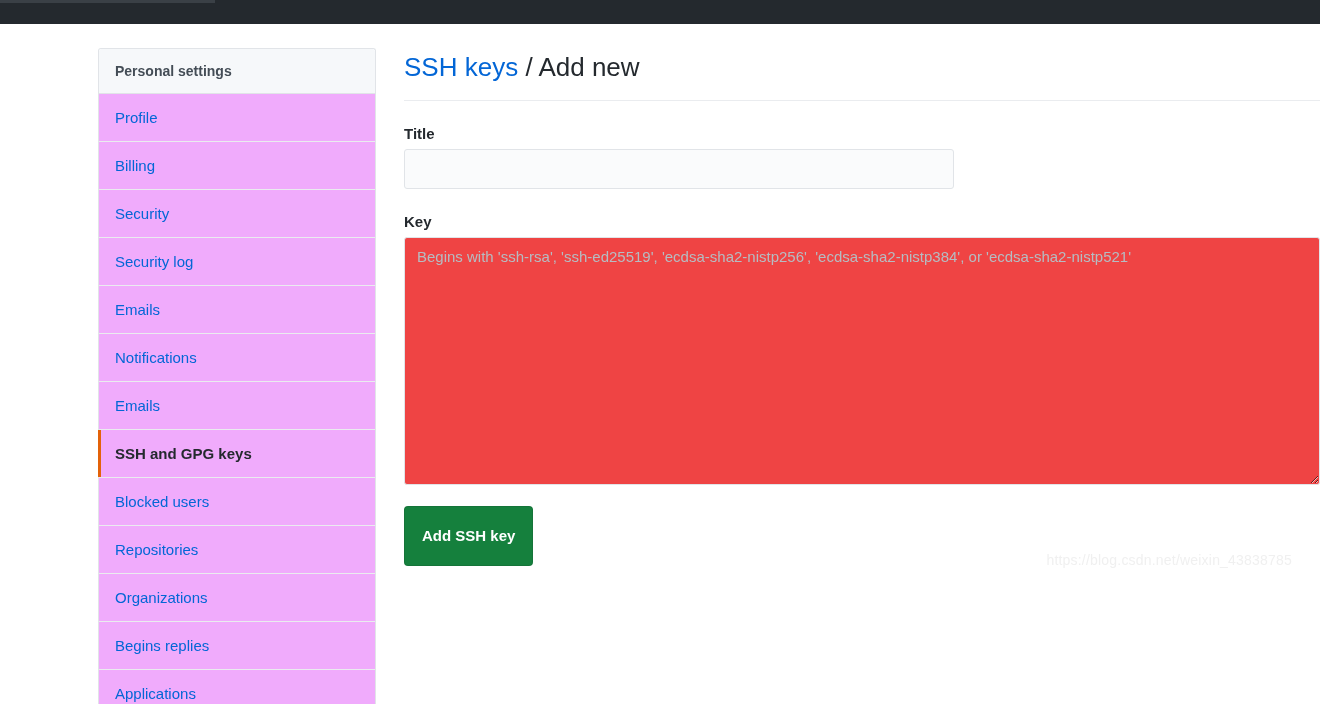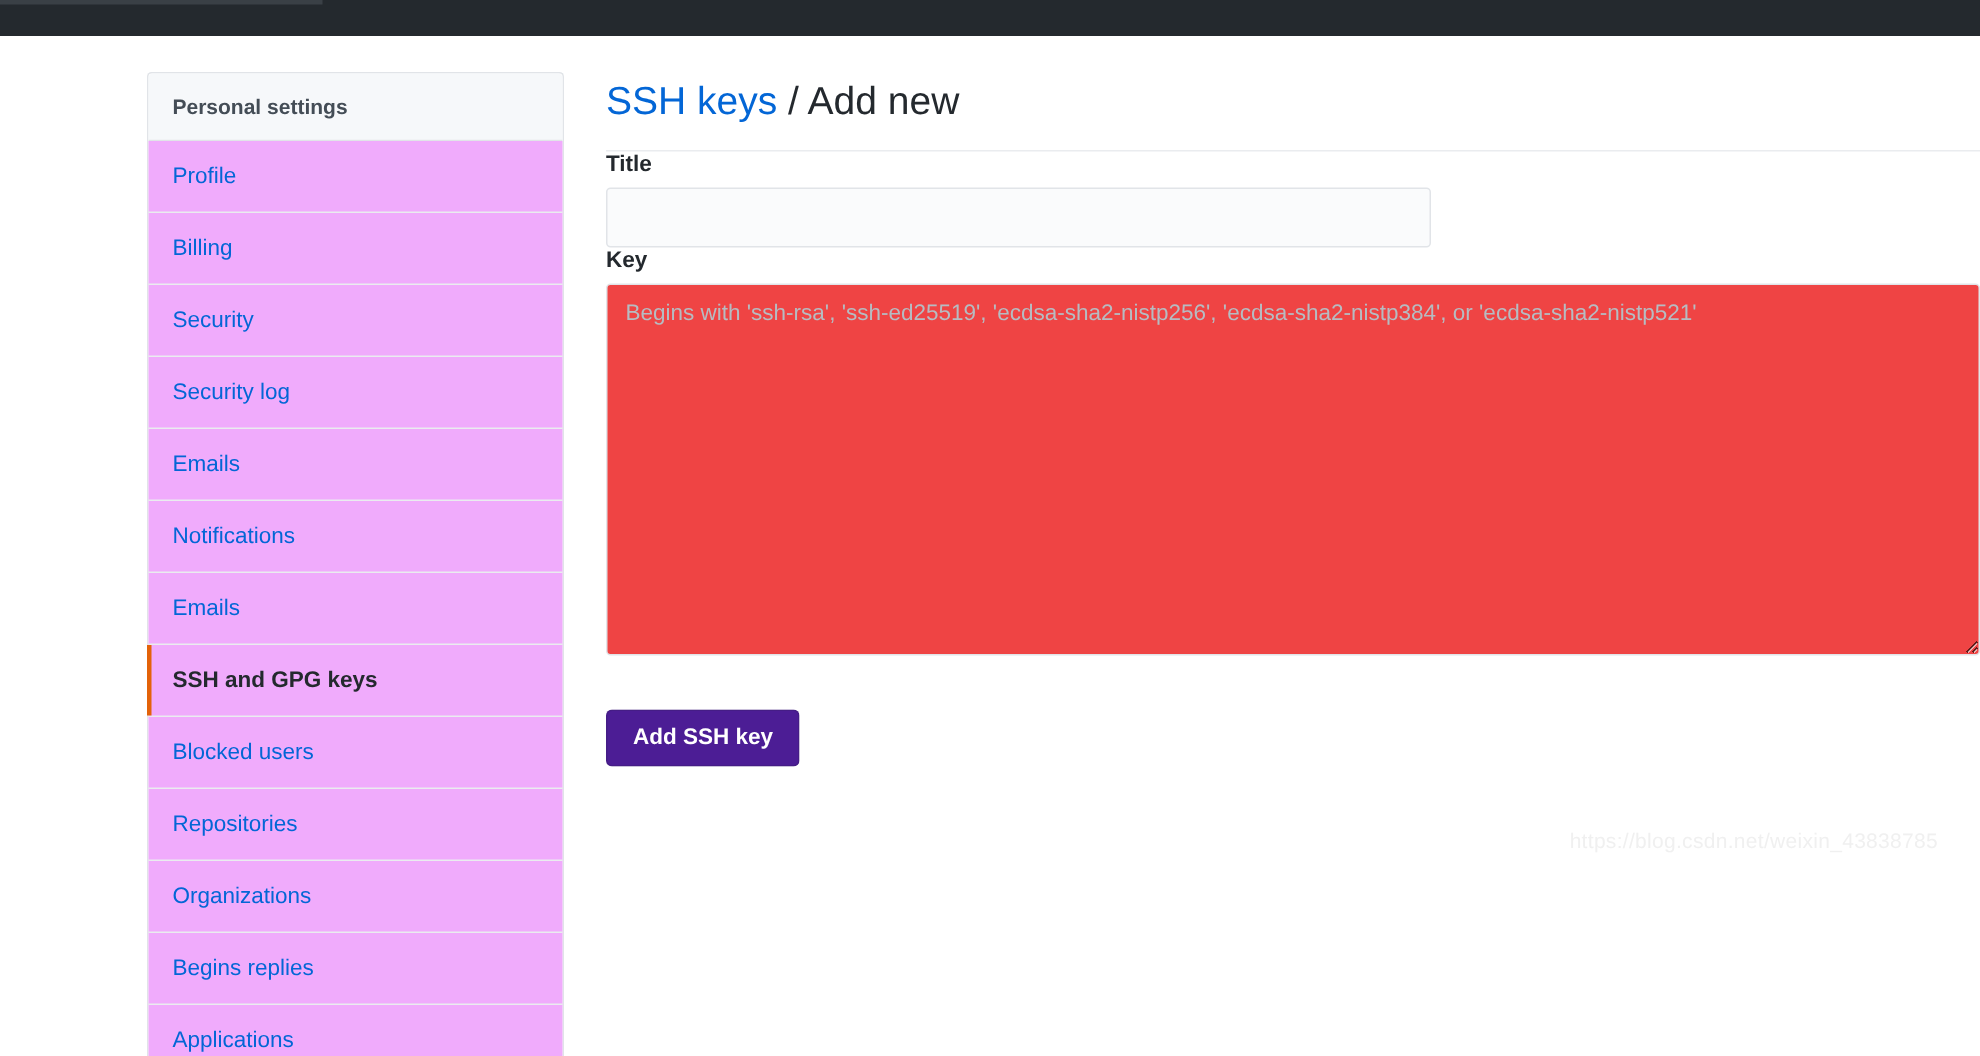--- a/index.html
+++ b/index.html
@@ -96,20 +96,21 @@
     text-decoration: none;
     cursor: pointer;
   }
   #page-heading .sep { color: #24292e; }
 
   .form-label {
     display: block;
     font-size: 15px;
     font-weight: bold;
     color: #24292e;
+    margin-top: 24px;
     margin-bottom: 7px;
   }
   #title-input {
     display: block;
     width: 550px;
     height: 40px;
     padding: 6px 10px;
     font-size: 15px;
     font-family: "Liberation Sans", sans-serif;
     color: #24292e;
@@ -129,27 +130,27 @@
     background: #ef4444;
     border: 1px solid #e1e4e8;
     border-radius: 3px;
     outline: none;
     resize: both;
     line-height: 20px;
   }
   #key-textarea::placeholder { color: #b6bcc2; }
   #add-key-button {
     display: inline-block;
-    margin-top: 36px;
-    padding: 9px 17px;
+    margin-top: 21px;
+    padding: 20px 17px;
     font-size: 15px;
     font-weight: bold;
     font-family: "Liberation Sans", sans-serif;
     color: #ffffff;
-    background: #4c1d95;
+    background: #15803d;
     border: 1px solid rgba(27,31,35,0.12);
     border-radius: 4px;
     cursor: pointer;
     line-height: 18px;
   }
 
   
   #watermark {
     position: absolute;
     right: 28px; bottom: 8px;

